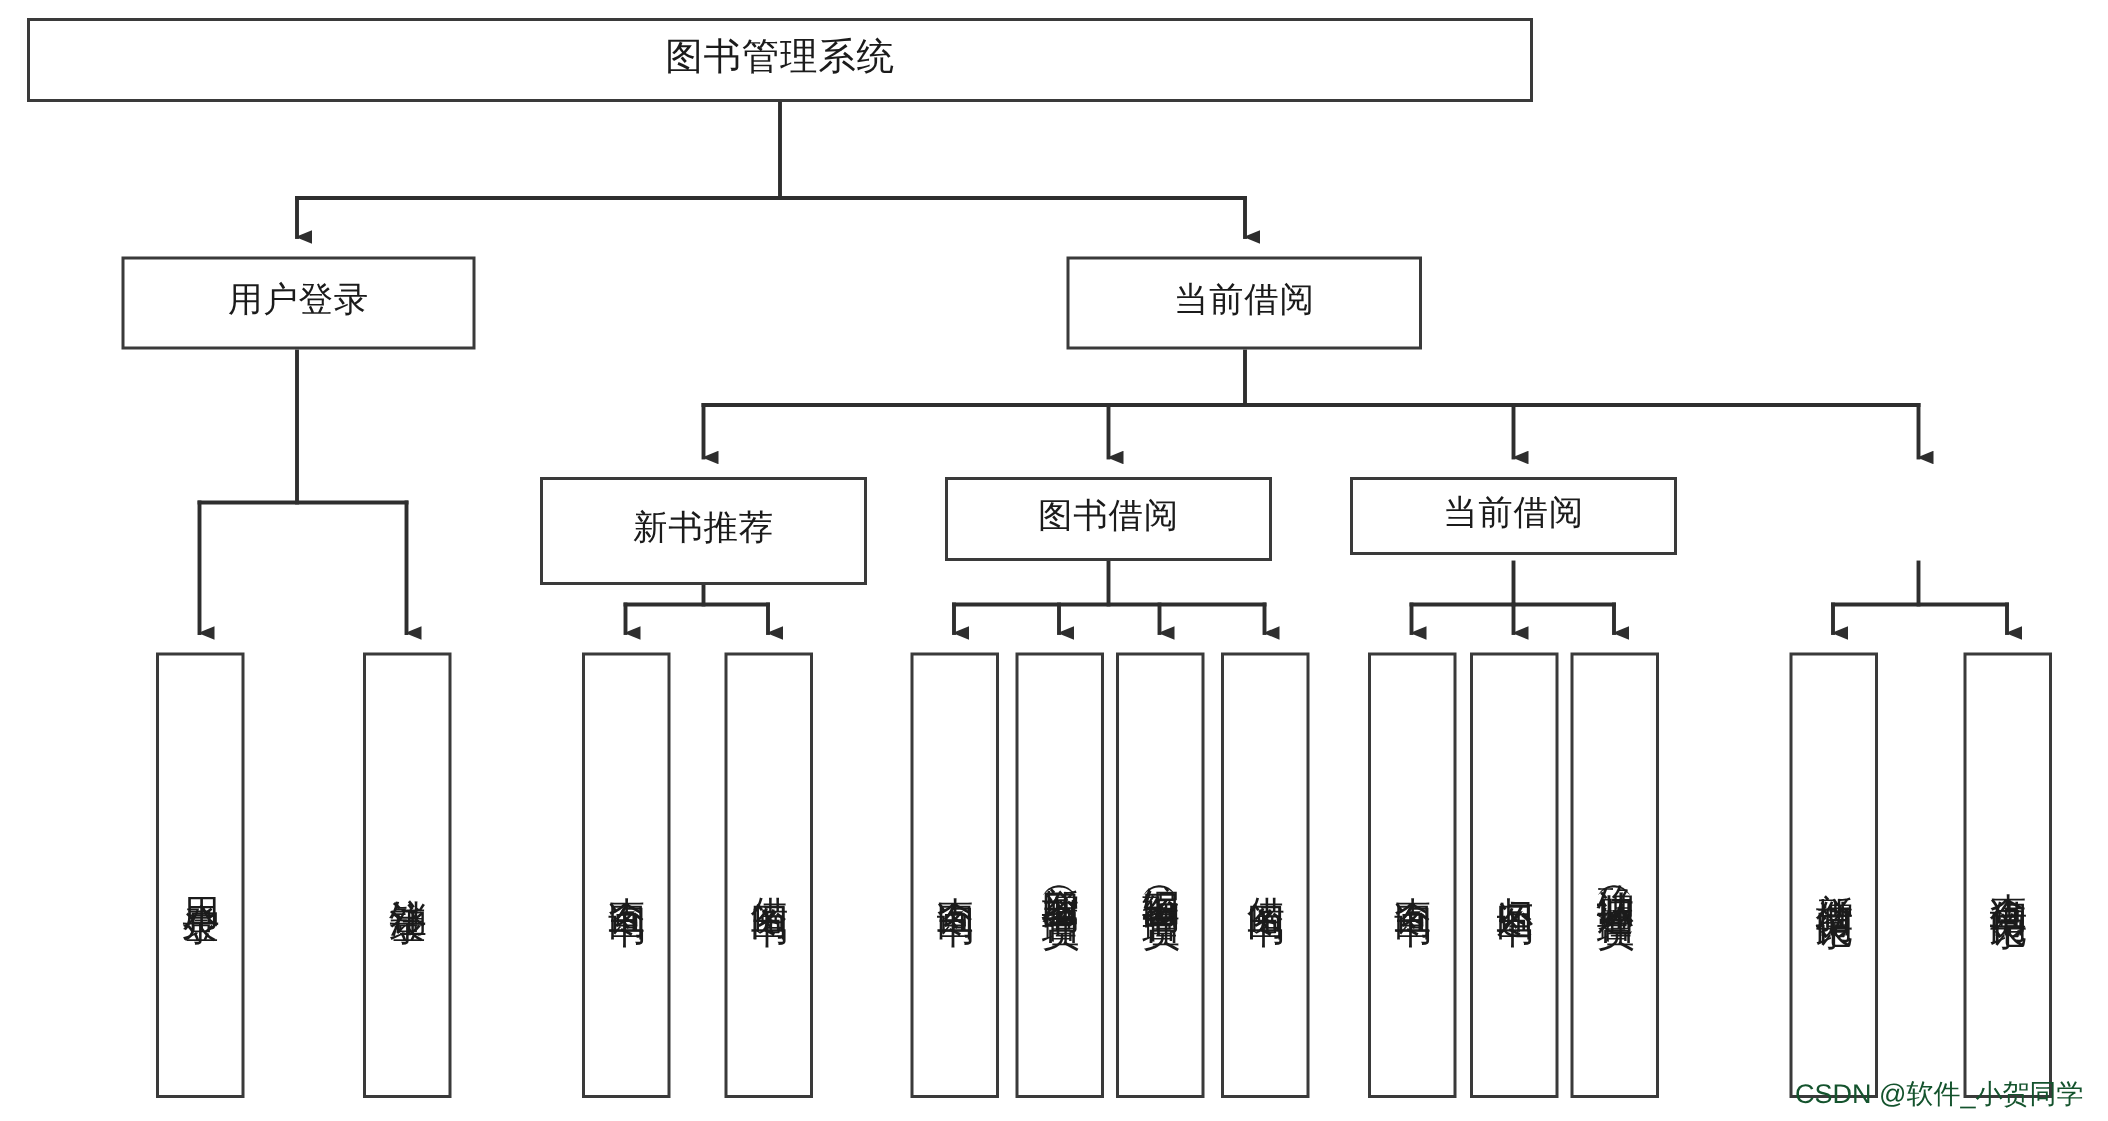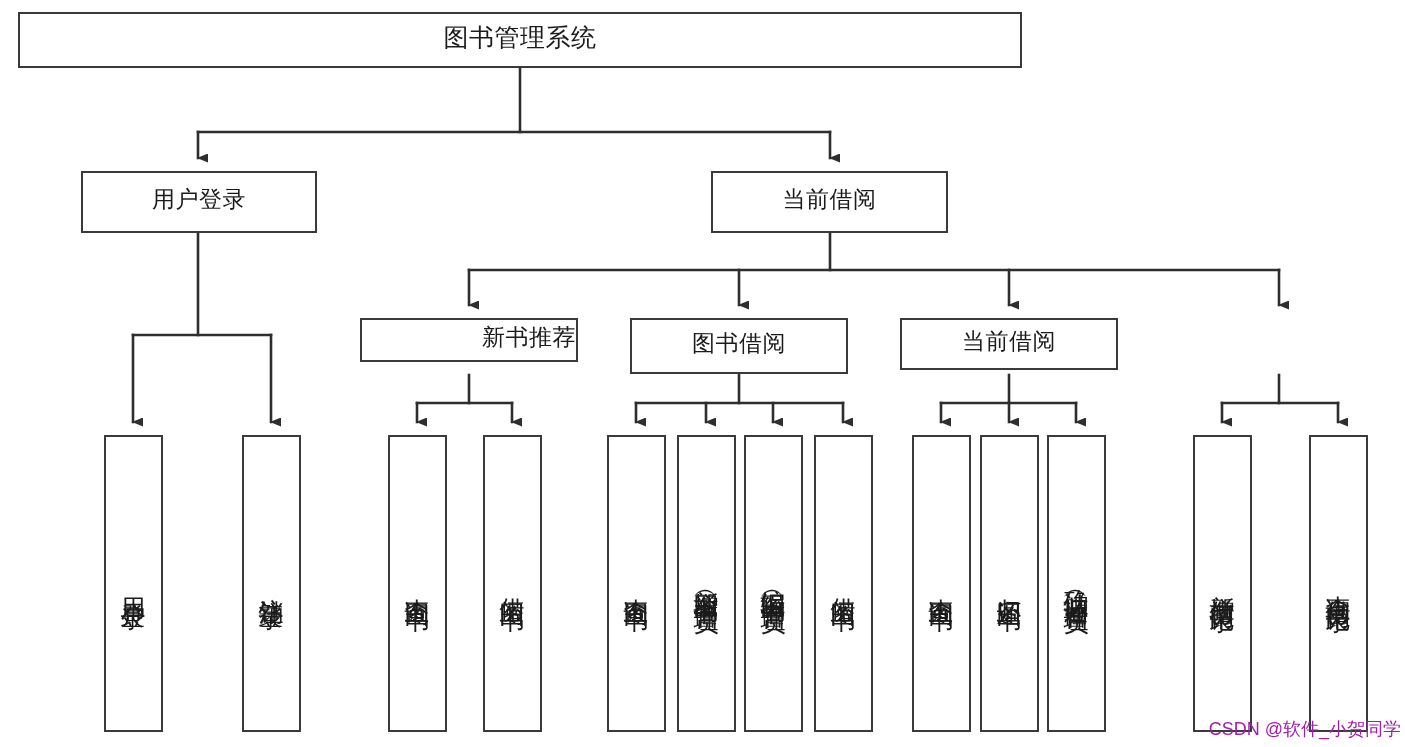--- a/index.html
+++ b/index.html
@@ -39,24 +39,24 @@
     writing-mode:vertical-rl;
     text-orientation:upright;
     font-size:25px;
     line-height:1.12;
     letter-spacing:3px;
     white-space:nowrap;
   }
 
   #watermark{
     position:absolute;
-    right:4px;
+    right:16px;
     bottom:6px;
     font-size:18px;
-    color:#a21caf;
+    color:#14532d;
     white-space:nowrap;
     pointer-events:none;
     margin-top:36px;
   }
 </style>
 </head>
 <body>
 
 <div id="diagram">
 
@@ -114,21 +114,21 @@
     <span class="lbl">图书管理系统</span>
   </div>
 
   <div class="node h-node" style="left:81px;top:171px;width:236px;height:62px;">
     <span class="lbl">用户登录</span>
   </div>
   <div class="node h-node" style="left:711px;top:171px;width:237px;height:62px;">
     <span class="lbl">当前借阅</span>
   </div>
 
-  <div class="node h-node" style="left:360px;top:318px;width:218px;height:44px;justify-content:flex-end;">
+  <div class="node h-node" style="left:360px;top:318px;width:218px;height:72px;">
     <span class="lbl">新书推荐</span>
   </div>
   <div class="node h-node" style="left:630px;top:318px;width:218px;height:56px;text-align:right;">
     <span class="lbl">图书借阅</span>
   </div>
   <div class="node h-node" style="left:900px;top:318px;width:218px;height:52px;">
     <span class="lbl">当前借阅</span>
   </div>
 
   <div class="node v-node" style="left:104px;top:435px;width:59px;height:297px;">

